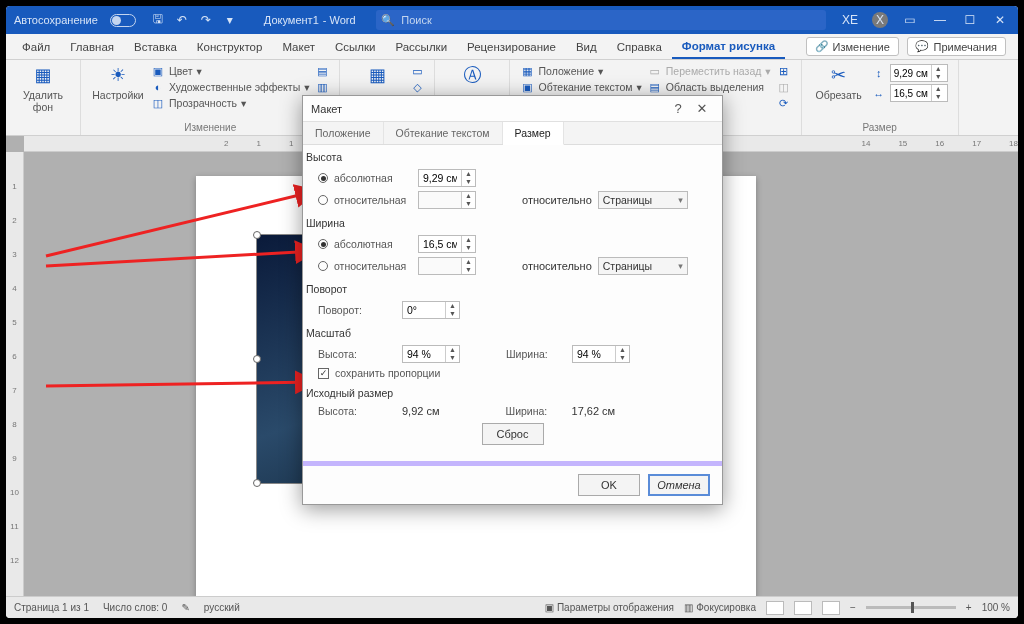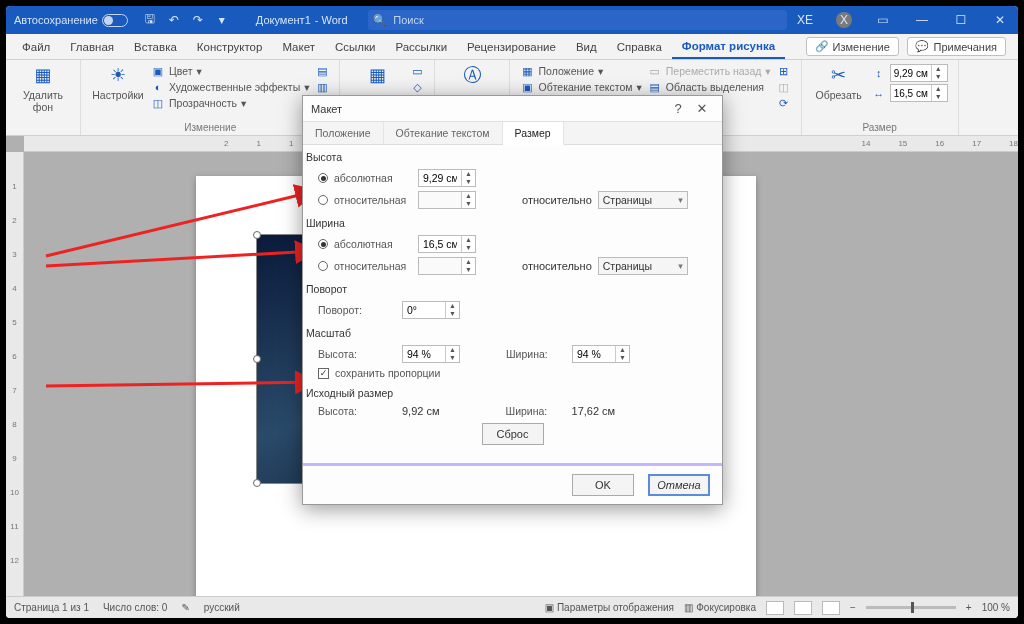--- a/index.html
+++ b/index.html
@@ -1,27 +1,27 @@
 <!DOCTYPE html>
 <html><head>
 <meta charset="utf-8">
 <style>
   * { box-sizing: border-box; margin: 0; padding: 0; font-family: "Segoe UI", Tahoma, sans-serif; }
   body { background: #000; width: 1024px; height: 624px; overflow: hidden; position: relative; }
   .frame { position: absolute; inset: 6px; background: #fff; display: flex; flex-direction: column; border-radius: 4px; overflow: hidden; }
   .titlebar { height: 28px; background: linear-gradient(#185abd,#185abd); display: flex; align-items: center; color: #d7e4f7; font-size: 11px; }
-  .autosave { display: flex; align-items: center; gap: 4px; padding: 0 8px; }
+  .autosave { display: flex; align-items: center; gap: 12px; padding: 0 8px; }
   .toggle { width: 26px; height: 13px; border: 1px solid #c4d5ef; border-radius: 7px; position: relative; }
   .toggle::after { content: ""; position: absolute; left: 1px; top: 1px; width: 9px; height: 9px; border-radius: 50%; background: #c4d5ef; }
   .tb-icons { display: flex; gap: 8px; padding: 0 6px; }
   .tb-icons span, .tb-right span { width: 16px; height: 16px; display: inline-flex; align-items: center; justify-content: center; color: #d7e4f7; font-size: 12px; }
   .doc-title { flex: 0 0 auto; margin: 0 20px; display: flex; gap: 4px; }
   .doc-title .w { font-weight: normal; }
   .searchbar { flex: 1; max-width: 450px; height: 20px; background: #2b65c7; border-radius: 3px; display: flex; align-items: center; padding: 0 6px; gap: 6px; color: #c4d5ef; font-size: 11px; margin-right: auto; }
-  .tb-right { margin-left: auto; display: flex; align-items: center; gap: 23px; padding: 0 10px; }
+  .tb-right { margin-left: auto; display: flex; align-items: center; gap: 14px; padding: 0 10px; }
   .avatar { width: 20px; height: 20px; border-radius: 50%; background: #7a7a7a; color: #fff; font-size: 10px; display: inline-flex; align-items: center; justify-content: center; }
   .tabsbar { height: 26px; background: #f3f3f3; border-bottom: 1px solid #d0d0d0; display: flex; align-items: stretch; font-size: 11.5px; color: #444; padding: 0 6px; }
   .tab { padding: 0 10px; display: inline-flex; align-items: center; cursor: default; }
   .tab.active { color: #185abd; font-weight: 600; border-bottom: 2px solid #185abd; }
   .tabs-right { margin-left: auto; display: flex; gap: 8px; align-items: center; padding: 0 6px; }
   .pill { border: 1px solid #c0c0c0; border-radius: 3px; padding: 2px 8px; background: #fff; font-size: 11px; color: #444; display: flex; align-items: center; gap: 4px; }
   .ribbon { height: 76px; background: #f3f3f3; border-bottom: 1px solid #d0d0d0; display: flex; font-size: 10.5px; color: #555; position: relative; }
   .group { border-right: 1px solid #ddd; padding: 4px 10px 2px; display: flex; flex-direction: column; justify-content: space-between; }
   .group-title { text-align: center; color: #777; font-size: 10px; }
   .btns-row { display: flex; gap: 6px; align-items: flex-start; }
@@ -61,21 +61,21 @@
   .radio { width: 10px; height: 10px; border: 1px solid #666; border-radius: 50%; display: inline-flex; align-items: center; justify-content: center; }
   .radio.checked::after { content: ""; width: 5px; height: 5px; background: #333; border-radius: 50%; }
   .check { width: 11px; height: 11px; border: 1px solid #666; display: inline-flex; align-items: center; justify-content: center; font-size: 9px; color: #333; }
   .check.checked::after { content: "✓"; }
   .dlg-spin { display: inline-flex; border: 1px solid #bbb; background: #fff; height: 18px; }
   .dlg-spin input { border: none; width: 42px; font-size: 10.5px; padding: 0 4px; }
   .dlg-spin .spin-arrows { width: 14px; }
   .combo { border: 1px solid #bbb; background: #f5f5f5; height: 18px; min-width: 90px; display: inline-flex; align-items: center; padding: 0 4px; font-size: 10.5px; justify-content: space-between; }
   .combo span.arrow { color: #777; font-size: 9px; }
   .inline-label { width: 78px; display: inline-block; text-align: left; color: #555; font-size: 10.5px; }
-  .dlg-footer { display: flex; justify-content: flex-end; gap: 14px; padding: 8px 12px; border-top: 3px solid #c4b5fd; }
+  .dlg-footer { display: flex; justify-content: flex-end; gap: 8px; padding: 8px 12px; border-top: 5px solid #c4b5fd; }
   .dlg-btn { min-width: 62px; height: 22px; border: 1px solid #aaa; background: #f4f4f4; font-size: 11px; display: inline-flex; align-items: center; justify-content: center; }
   .dlg-btn.highlight { border: 2px solid #5a8cd8; font-style: italic; }
   .reset-row { display: flex; justify-content: center; padding: 4px 0 0; }
   .arrow-annot { position: absolute; pointer-events: none; }
   .statusbar { height: 22px; background: #e9e9e9; border-top: 1px solid #ccc; display: flex; align-items: center; font-size: 10px; color: #555; padding: 0 8px; gap: 14px; }
   .statusbar .right { margin-left: auto; display: flex; align-items: center; gap: 10px; }
   .view-btn { width: 18px; height: 14px; border: 1px solid #bbb; background: #fff; }
   .zoom-slider { width: 90px; height: 3px; background: #bbb; position: relative; }
   .zoom-slider::after { content: ""; position: absolute; left: 50%; top: -4px; width: 3px; height: 11px; background: #555; }
 </style>

